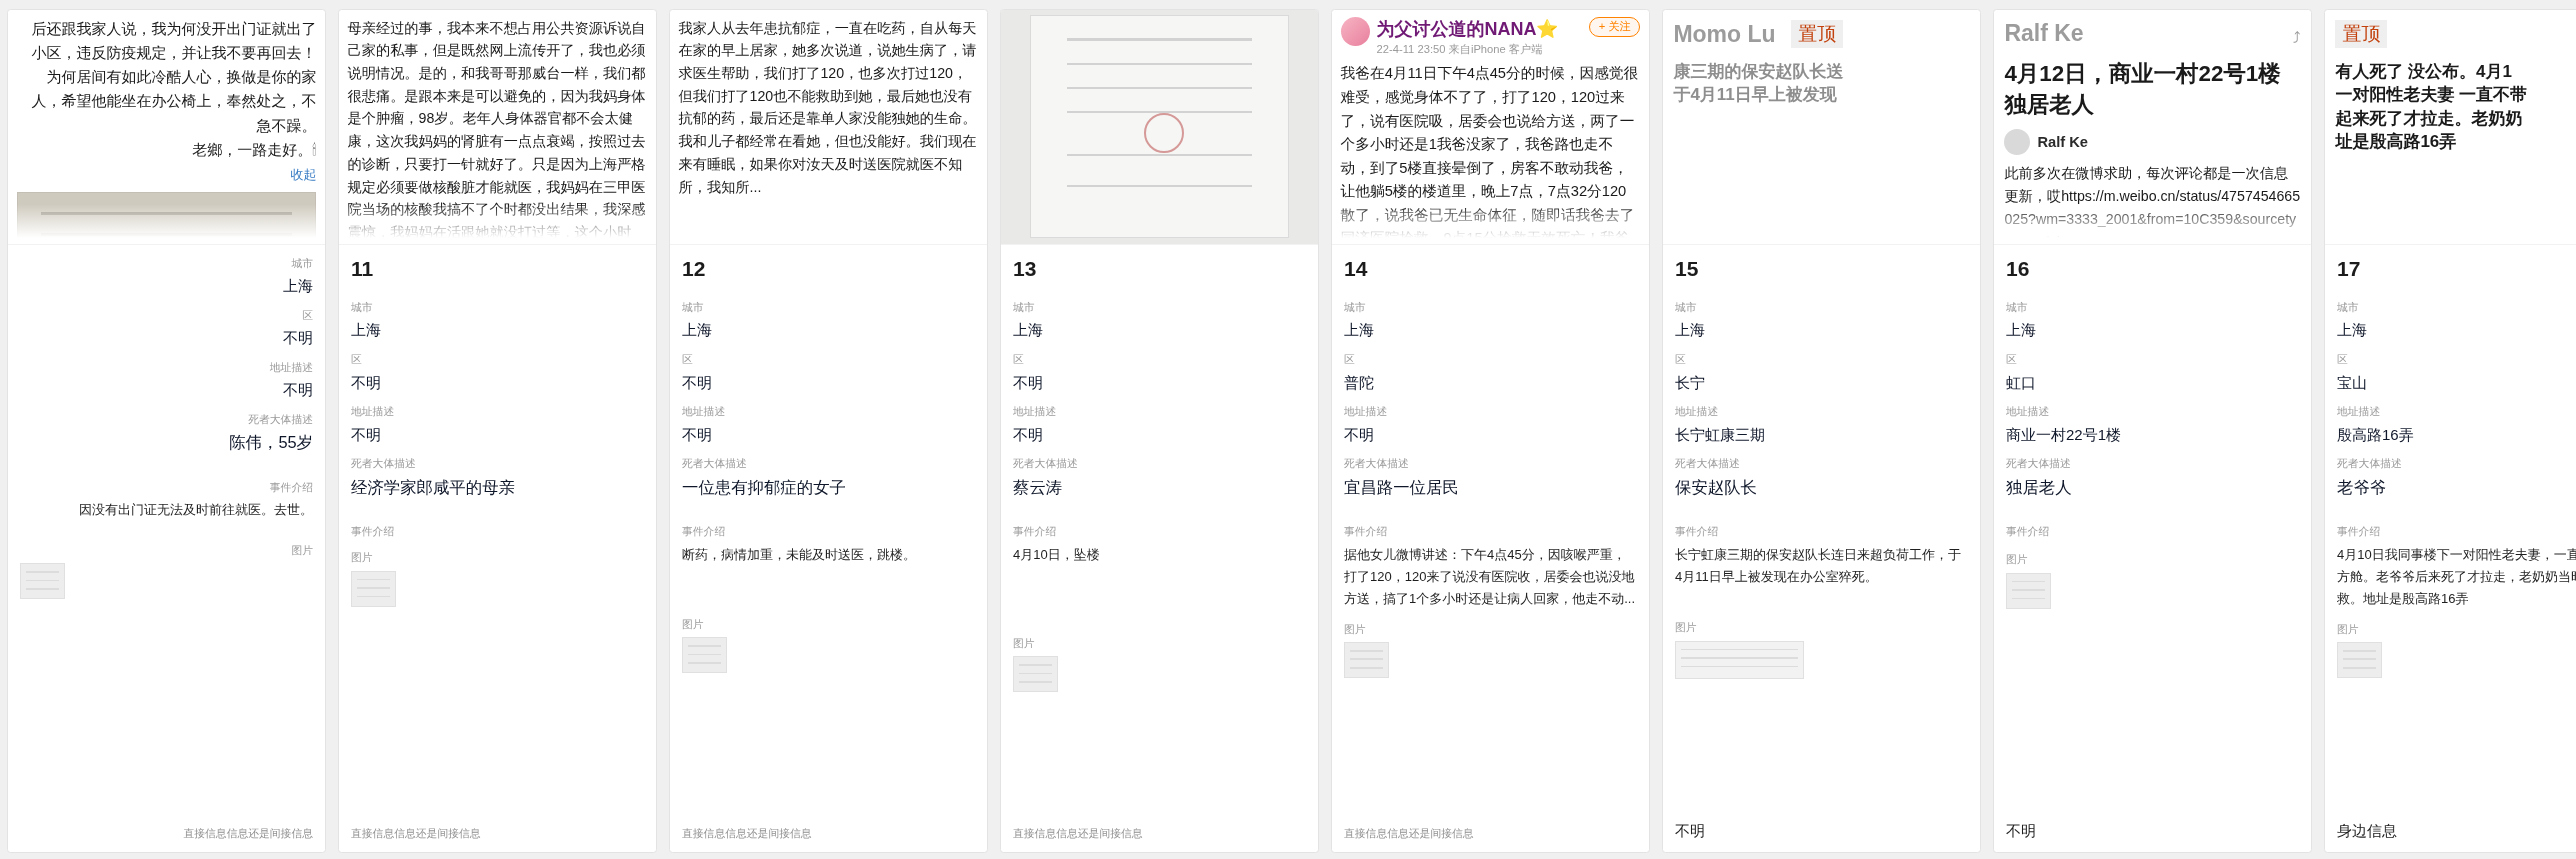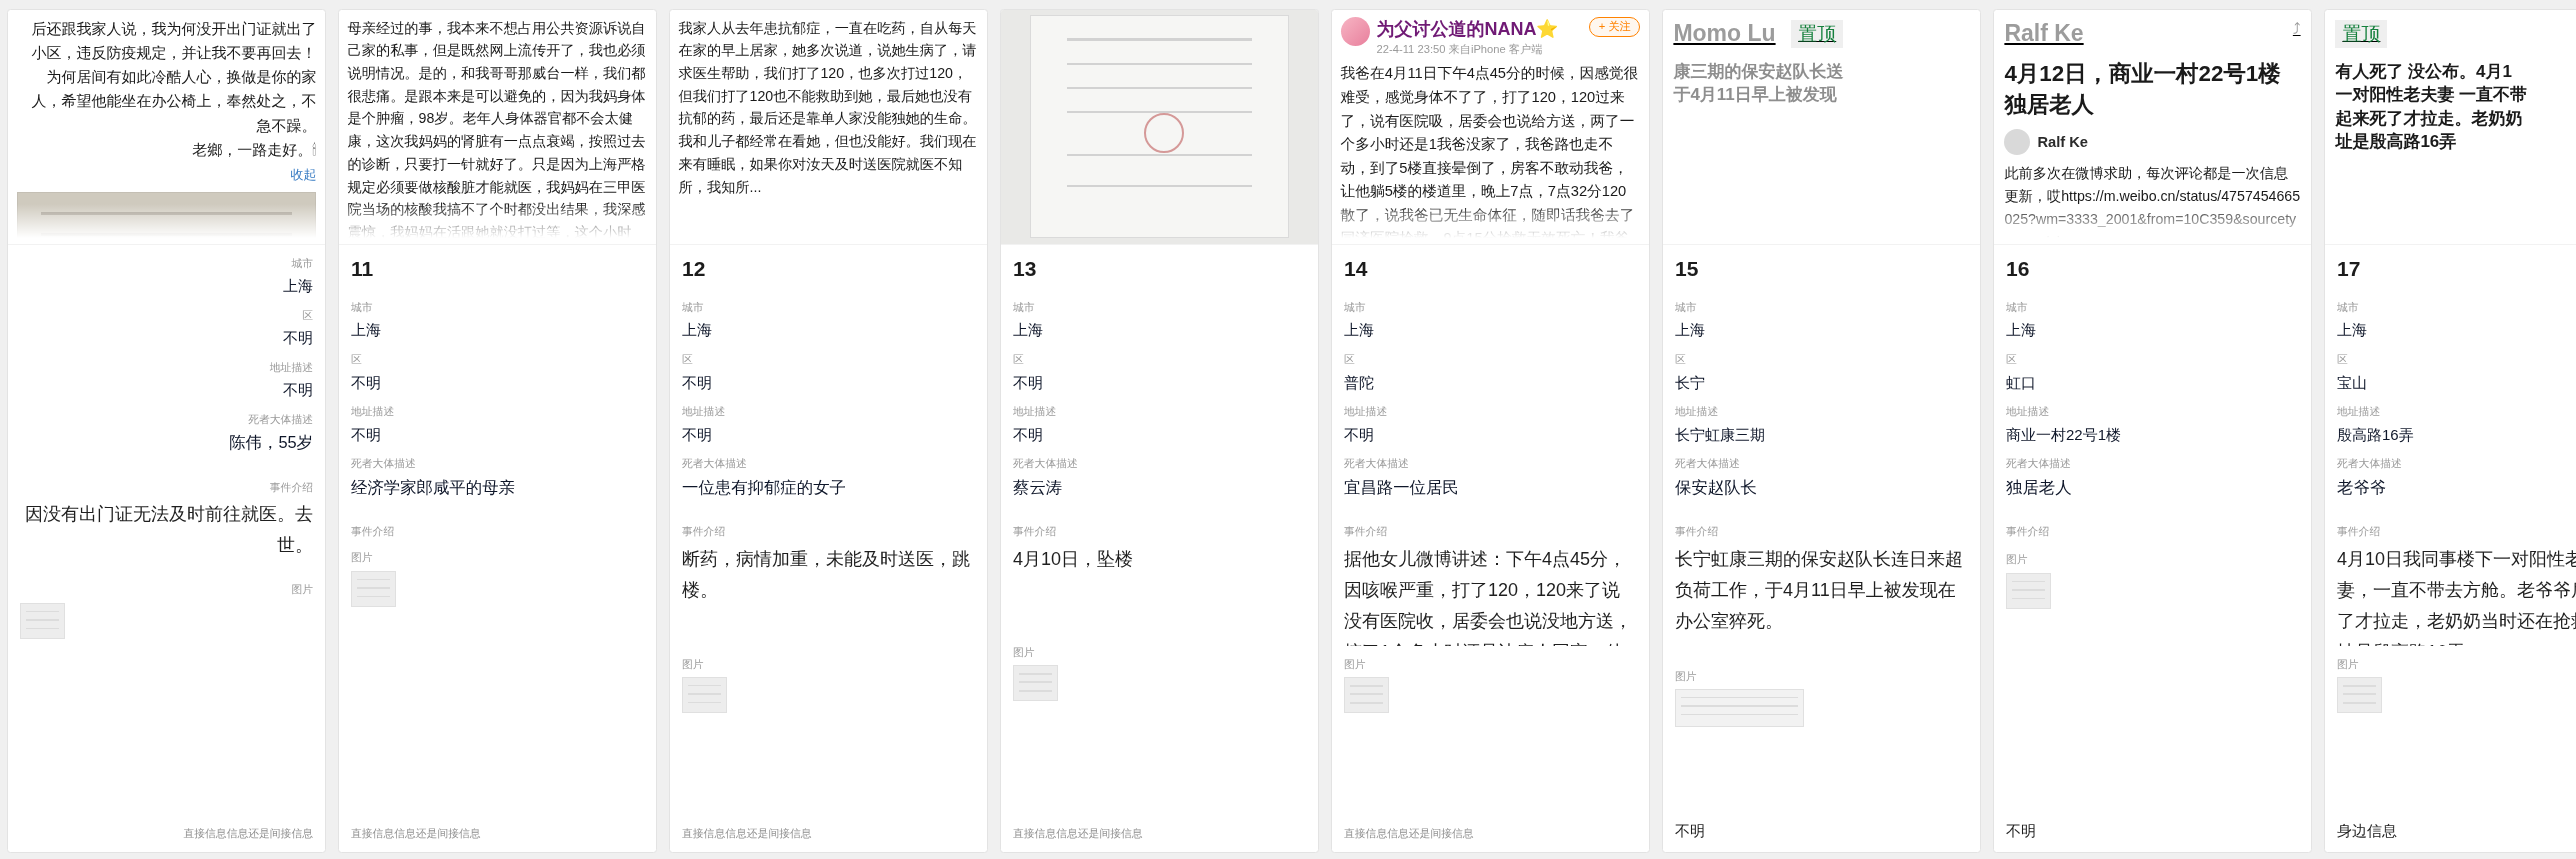--- a/index.html
+++ b/index.html
@@ -80,28 +80,27 @@
     font-size: 17px;
     font-weight: bold;
     line-height: 1.38;
     color: #1a1a1a;
     word-break: break-all;
     white-space: pre-wrap;
   }
   .headline.grey { color: #8e8e8e; }
   .pin-badge {
     display: inline-block;
-    background: #efefef; color: #15803d; font-size: 19px;
+    background: #efefef; color: #c2410c; font-size: 19px;
     border-radius: 0; padding: 0.9px 7px; margin-left: 7px;
     vertical-align: middle; font-weight: normal;
   }
   .named-head {
-    display: flex; align-items: flex-start; gap: 8.6px;
+    display: flex; align-items: flex-end; gap: 8.6px;
     padding: 10.4px 10.4px 0 10.4px;
-    text-decoration: underline;
   }
   .named-head .nm {
     font-size: 23px; font-weight: bold; color: #9c9c9c;
   }
   .author-row {
     display: flex; align-items: center; gap: 7px;
     padding: 8.6px 10.4px 3.5px 10.4px;
   }
   .author-row .av {
     width: 26px; height: 26px; border-radius: 50%;
@@ -158,21 +157,21 @@
     padding: 12px 0 8.6px 0;
   }
   .flabel {
     font-size: 10.8px; color: #9a9a9a; margin-top: 12px; margin-bottom: 4.3px;
   }
   .fval {
     font-size: 15px; color: #0f172a; line-height: 1.45;
   }
   .fval.big { font-size: 16.4px; }
   .desc {
-    font-size: 18px; color: #1f1f1f; line-height: 1.72;
+    font-size: 13px; color: #1f1f1f; line-height: 1.72;
     max-height: 102px; overflow: hidden;
   }
   .thumb {
     width: 45px; height: 36px; background: #ededed;
     border: 0.9px solid #e0e0e0; margin-top: 5.2px; position: relative;
   }
   .thumb.wide { width: 129px; height: 38px; background: #f2f2f2; }
   .thumb .tl {
     position: absolute; left: 5.2px; right: 5.2px; height: 1.7px; background: #dcdcdc;
   }

